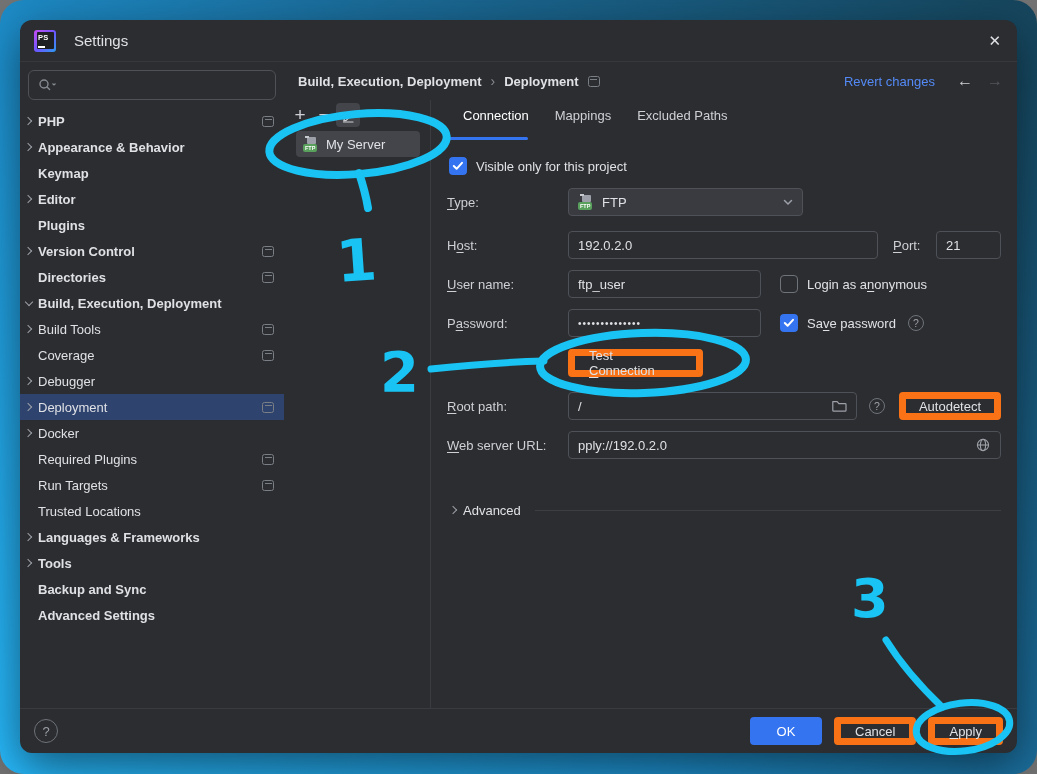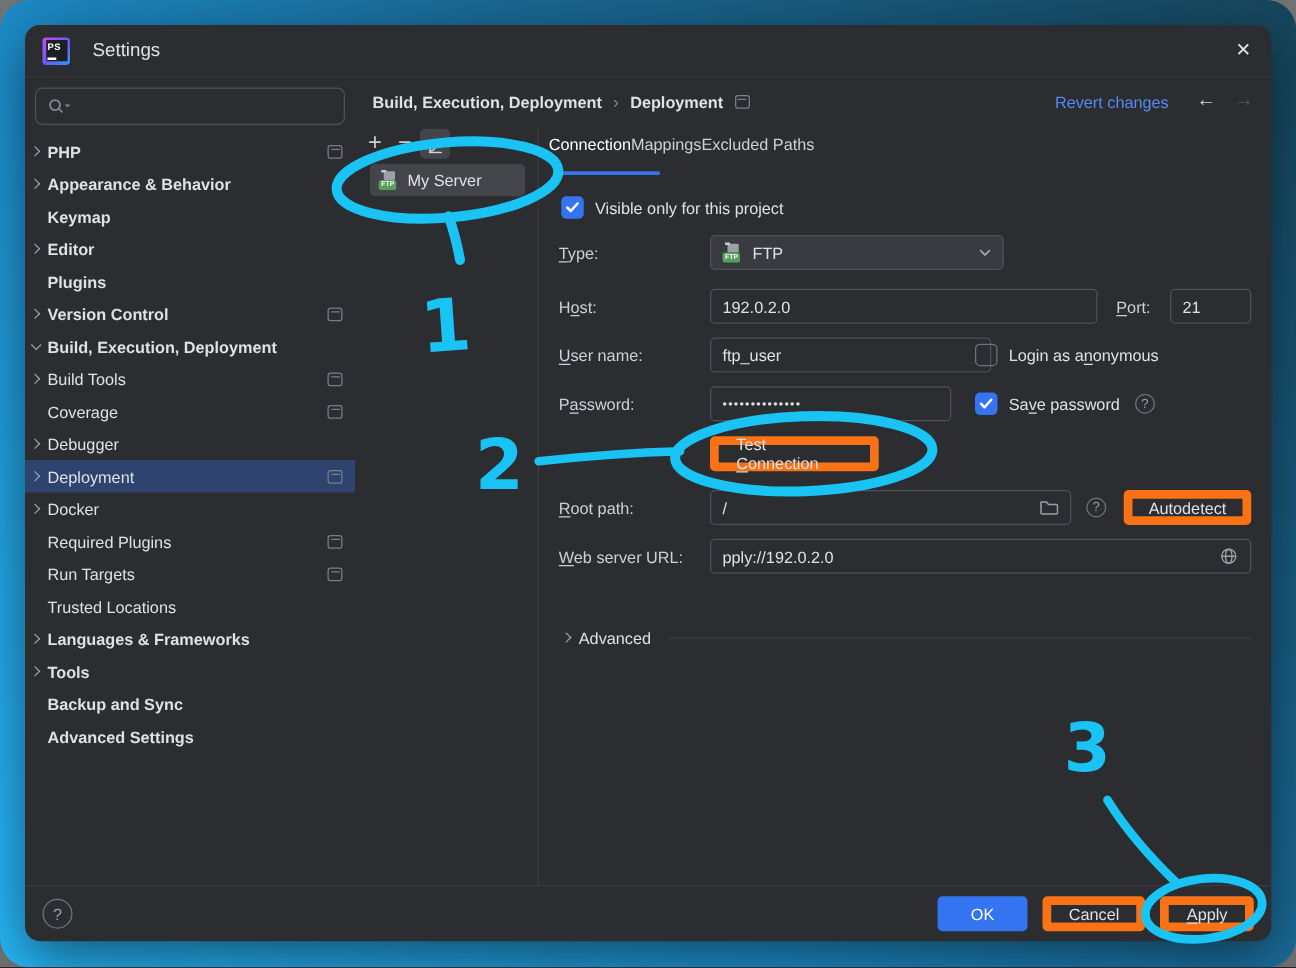--- a/index.html
+++ b/index.html
@@ -64,21 +64,21 @@
   
   .ftp-icon{position:relative;width:17px;height:16px;flex:none;}
   .ftp-pages{position:absolute;left:4px;top:1px;width:9px;height:7px;background:#9da0a8;border-radius:1px;}
   .ftp-pages::before{content:"";position:absolute;left:-2px;top:-1px;width:4px;height:2px;background:#c6c9ce;}
   .ftp-badge{position:absolute;left:0;bottom:0;background:#58a05c;color:#fff;font-size:5.5px;
              font-weight:bold;height:8px;line-height:8px;padding:0 2px;border-radius:2px;}
 
   
   .content{position:absolute;left:410px;top:80px;right:0;bottom:45px;}
   .row{position:absolute;display:flex;align-items:center;}
-  .tabsrow{left:9px;top:8px;align-items:center;}
+  .tabsrow{left:33px;top:8px;gap:26px;align-items:center;}
   .tab{font-size:13px;color:#ced0d6;padding-bottom:6px;}
   .tab.active{color:#ffffff;}
   .tabline{position:absolute;left:14px;top:37px;width:84px;height:3px;border-radius:2px;background:#3574f0;}
 
   .lbl{color:#ced0d6;font-size:13px;}
   .mn{text-decoration:underline;text-underline-offset:2px;}
   .field{height:28px;border:1px solid #4e5157;border-radius:4px;background:transparent;color:#dfe1e5;
          font-size:13px;display:flex;align-items:center;padding:0 9px;}
   .drop{background:#393b40;justify-content:flex-start;gap:7px;}
   .drop .dchev{margin-left:auto;}
@@ -152,20 +152,25 @@
         <div class="trow b">
             <span class="chev"></span>
             <span class="tlabel">Plugins</span>
           </div>
         <div class="trow b">
             <span class="chev r"></span>
             <span class="tlabel">Version Control</span>
             <span class="mod"></span>
           </div>
         <div class="trow b">
+            <span class="chev"></span>
+            <span class="tlabel">Directories</span>
+            <span class="mod"></span>
+          </div>
+        <div class="trow b">
             <span class="chev d"></span>
             <span class="tlabel">Build, Execution, Deployment</span>
           </div>
         <div class="trow lvl1">
             <span class="chev r"></span>
             <span class="tlabel">Build Tools</span>
             <span class="mod"></span>
           </div>
         <div class="trow lvl1">
             <span class="chev"></span>
@@ -294,21 +299,21 @@
       <div class="row" style="left:463px;top:131px;height:28px;">
         <span class="lbl"><span></span><span class="mn">P</span><span>ort:</span></span>
       </div>
       <div class="row field" style="left:506px;top:131px;width:65px;">
         <span>21</span>
       </div>
 
       <div class="row" style="left:17px;top:170px;height:28px;">
         <span class="lbl"><span></span><span class="mn">U</span><span>ser name:</span></span>
       </div>
-      <div class="row field" style="left:138px;top:170px;width:225px;">
+      <div class="row field" style="left:138px;top:170px;width:193px;">
         <span>ftp_user</span>
       </div>
       <div class="row" style="left:350px;top:175px;">
         <span class="cb off"></span>
         <span class="cblbl"><span>Login as a</span><span class="mn">n</span><span>onymous</span></span>
       </div>
 
       <div class="row" style="left:17px;top:209px;height:28px;">
         <span class="lbl"><span>P</span><span class="mn">a</span><span>ssword:</span></span>
       </div>

